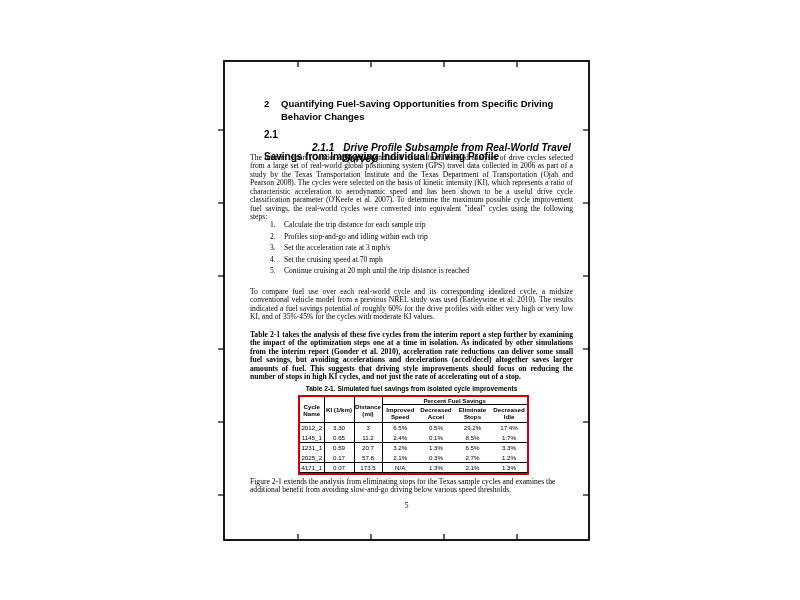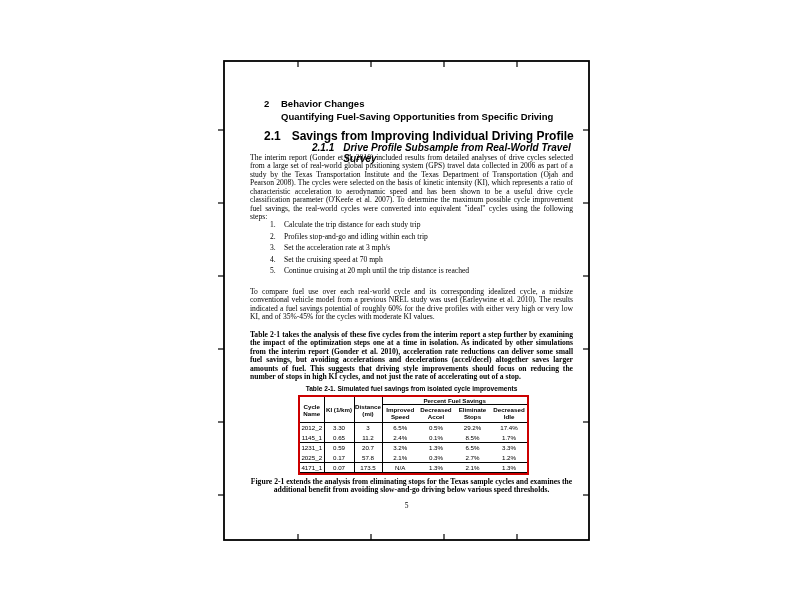--- a/index.html
+++ b/index.html
@@ -6,29 +6,29 @@
   .screen{position:relative;width:800px;height:600px;background:#ffffff;overflow:hidden;
           font-family:"Liberation Serif",serif;color:#000;}
   .page{position:absolute;left:224px;top:61px;width:365px;height:479px;}
   .frame-svg{position:absolute;left:-8px;top:-8px;width:381px;height:495px;}
   .content{position:absolute;left:0;top:0;width:365px;height:479px;}
 
   .h1{position:absolute;left:40px;top:37px;display:flex;gap:10px;
       font-family:"Liberation Sans",sans-serif;font-weight:bold;font-size:9.5px;line-height:12.5px;}
   .h1 .num{width:7px;}
   .h2{position:absolute;left:40px;top:68px;display:flex;gap:11px;
-      font-family:"Liberation Sans",sans-serif;font-weight:bold;font-size:12px;}
+      font-family:"Liberation Sans",sans-serif;font-weight:bold;font-size:10px;flex-direction:column;}
   .h3{position:absolute;left:40px;top:81px;display:flex;gap:9px;
       font-family:"Liberation Sans",sans-serif;font-weight:bold;font-style:italic;font-size:10px;margin-left:48px;}
 
   .para{position:absolute;left:26px;width:323px;font-size:7.6px;line-height:8.45px;text-align:justify;}
   .p1{top:93px;}
   .p2{top:227px;font-family:Liberation Serif, serif;}
   .p3{top:270px;font-weight:bold;}
-  .p4{top:417px;text-align:center;font-weight:bold;}
+  .p4{top:417px;text-align:left;}
 
   .list{position:absolute;left:46px;top:159px;font-size:7.6px;}
   .list-item{display:flex;gap:6px;height:8.4px;margin-bottom:3.2px;}
   .list-item .li-num{width:8px;}
 
   .tbl-caption{position:absolute;left:74px;top:324px;width:227px;text-align:center;
       font-family:"Liberation Sans",sans-serif;font-weight:bold;font-size:6.6px;}
 
   .tbl-wrap{position:absolute;left:74px;top:334px;width:227px;border:2px solid #cc0000;background:#fff;}
   table.data{border-collapse:collapse;table-layout:fixed;width:227px;
@@ -78,41 +78,41 @@
       <line x1="2" y1="296" x2="8" y2="296" stroke="#000" stroke-width="1.2"></line>
       <line x1="2" y1="369" x2="8" y2="369" stroke="#000" stroke-width="1.2"></line>
       <line x1="2" y1="442" x2="8" y2="442" stroke="#000" stroke-width="1.2"></line>
     </svg>
 
     <div class="content">
 
       <div class="h1">
         <span class="num">2</span>
         <span>
+          <span style="display:block">Quantifying Fuel-Saving Opportunities from Specific Driving</span>
           <span style="display:block">Behavior Changes</span>
-          <span style="display:block">Quantifying Fuel-Saving Opportunities from Specific Driving</span>
         </span>
       </div>
 
       <div class="h2">
         <span>2.1</span>
         <span>Savings from Improving Individual Driving Profile</span>
       </div>
 
       <div class="h3">
         <span>2.1.1</span>
         <span>Drive Profile Subsample from Real-World Travel Survey</span>
       </div>
 
       <div class="para p1">The interim report (Gonder et al. 2010) included results from detailed analyses of drive cycles selected from a large set of real-world global positioning system (GPS) travel data collected in 2006 as part of a study by the Texas Transportation Institute and the Texas Department of Transportation (Ojah and Pearson 2008). The cycles were selected on the basis of kinetic intensity (KI), which represents a ratio of characteristic acceleration to aerodynamic speed and has been shown to be a useful drive cycle classification parameter (O'Keefe et al. 2007). To determine the maximum possible cycle improvement fuel savings, the real-world cycles were converted into equivalent "ideal" cycles using the following steps:</div>
 
       <div class="list">
         <div class="list-item">
           <span class="li-num">1.</span>
-          <span>Calculate the trip distance for each study trip</span>
+          <span>Calculate the trip distance for each sample trip</span>
         </div>
         <div class="list-item">
           <span class="li-num">2.</span>
           <span>Profiles stop-and-go and idling within each trip</span>
         </div>
         <div class="list-item">
           <span class="li-num">3.</span>
           <span>Set the acceleration rate at 3 mph/s</span>
         </div>
         <div class="list-item">

